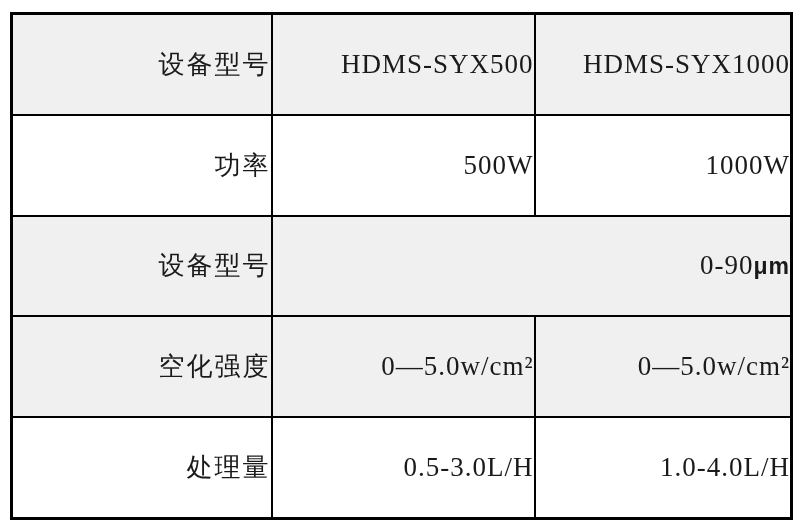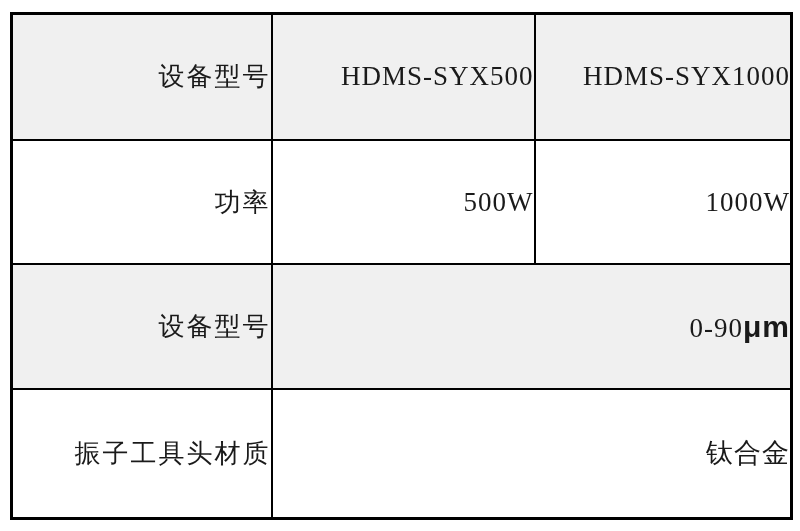--- a/index.html
+++ b/index.html
@@ -45,21 +45,21 @@
   td.label-cell {
     font-size: 26px;
     letter-spacing: 2px;
   }
   td.value-cell {
     font-size: 27px;
   }
   .unit-sans {
     font-family: "Liberation Sans", "DejaVu Sans", sans-serif;
     font-weight: bold;
-    font-size: 30px;
+    font-size: 23px;
   }
 </style>
 </head>
 <body>
 
 <div class="page">
   <table class="spec-table">
     <colgroup>
       <col class="c1">
         <col class="c2">
@@ -73,19 +73,25 @@
         </tr>
         <tr class="even">
           <td class="label-cell">功率</td>
           <td class="value-cell">500W</td>
           <td class="value-cell">1000W</td>
         </tr>
         <tr class="odd">
           <td class="label-cell">设备型号</td>
           <td class="value-cell" colspan="2"><span>0-90</span><span class="unit-sans">μm</span></td>
         </tr>
+        <tr class="odd">
+          <td class="label-cell">空化强度</td>
+          <td class="value-cell">0—5.0w/cm²</td>
+          <td class="value-cell">0—5.0w/cm²</td>
+        </tr>
         <tr class="even">
-          <td class="label-cell">振子工具头材质</td>
-          <td class="value-cell" colspan="2">钛合金</td>
+          <td class="label-cell">处理量</td>
+          <td class="value-cell">0.5-3.0L/H</td>
+          <td class="value-cell">1.0-4.0L/H</td>
         </tr>
       </tbody>
   </table>
 </div>
 
 </body></html>

